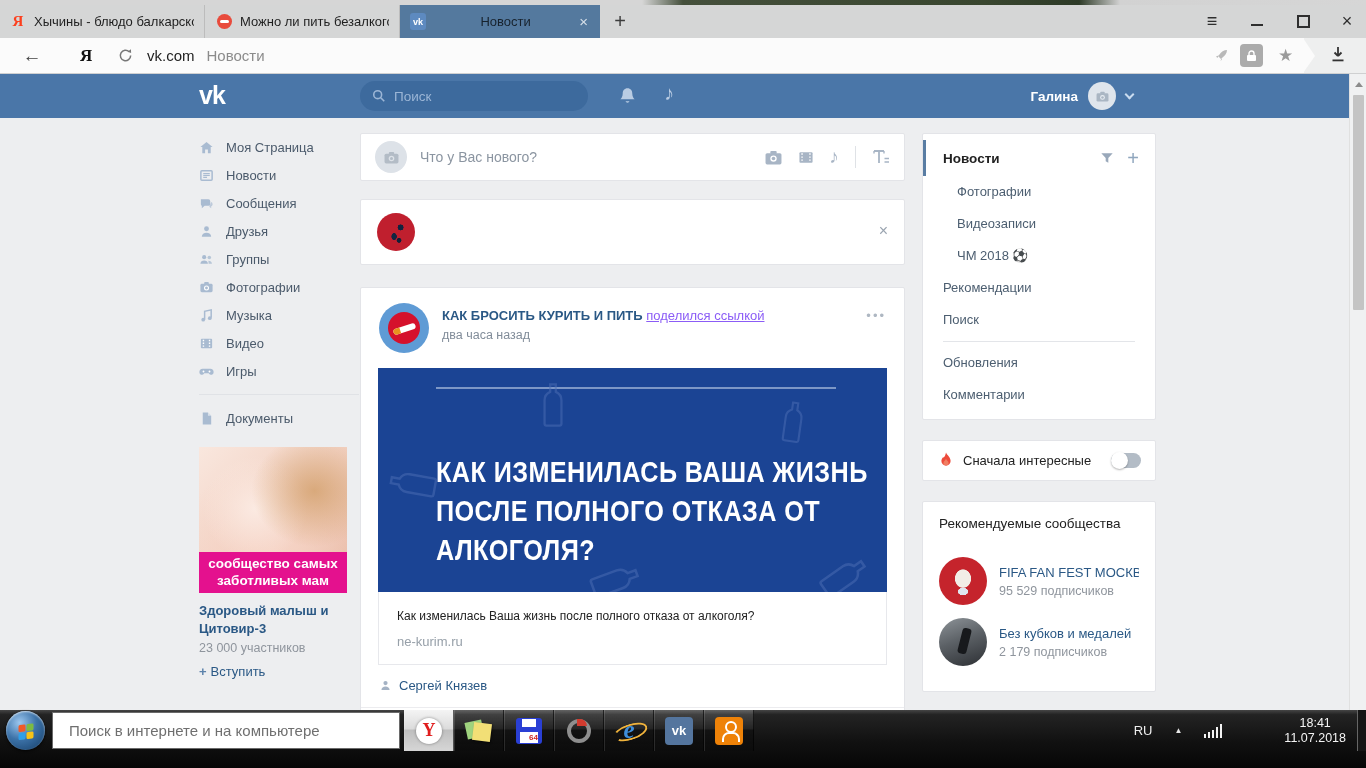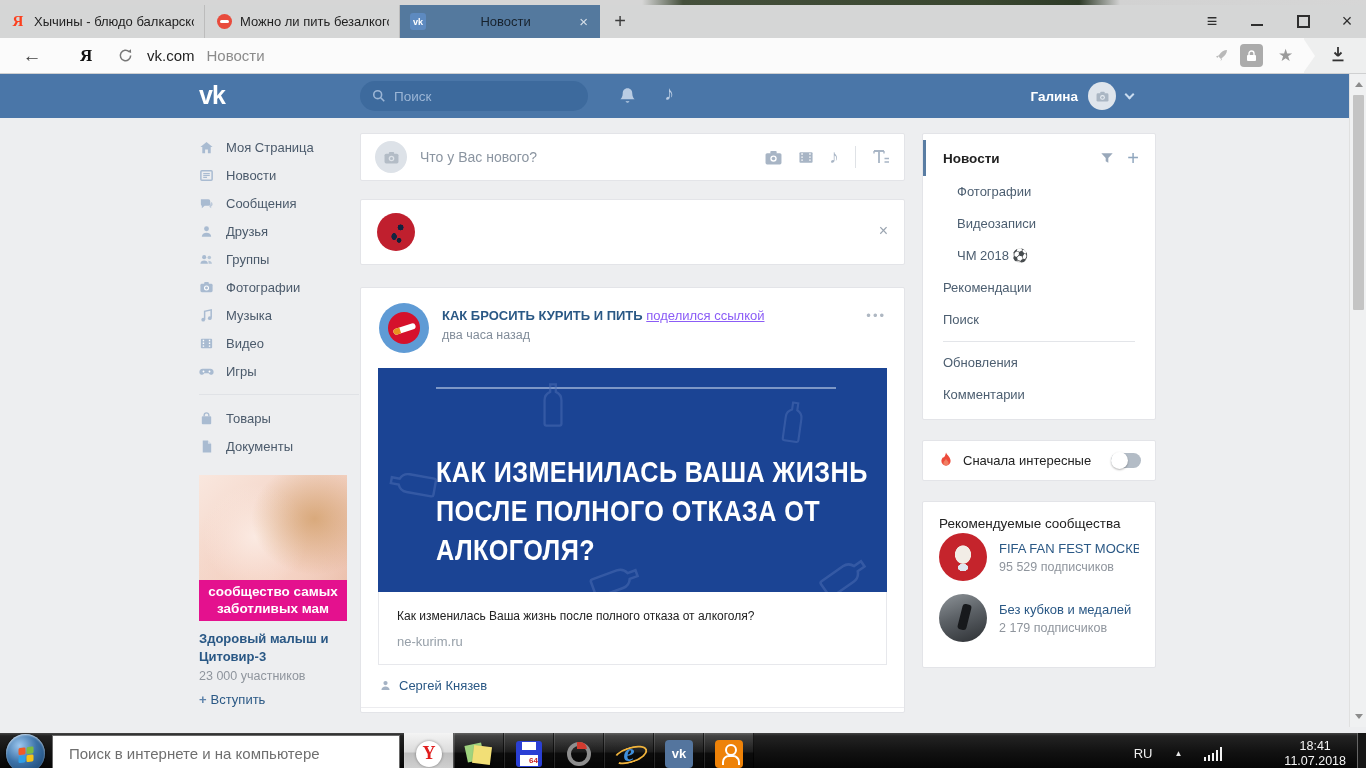--- a/index.html
+++ b/index.html
@@ -153,41 +153,41 @@
   .rm-item.indent { padding-left:34px; }
   .rm-div { height:1px; background:#e3e5e9; margin:5px 20px; }
 
   .toggle-card { margin-top:20px; height:41px; display:flex; align-items:center; padding:0 14px 0 16px; }
   .fire { margin-right:10px; display:flex; }
   .toggle-label { flex:1; font-size:13px; color:#222; }
   .switch { width:30px; height:15px; border-radius:8px; background:#b3bcc6; position:relative; cursor:pointer; }
   .switch .knob { position:absolute; left:0px; top:-1px; width:17px; height:17px; border-radius:50%; background:#fff; box-shadow:0 1px 2px rgba(0,0,0,.3); }
 
   .rec-card { margin-top:20px; padding:14px 16px 12px; }
-  .rec-title { font-size:13.5px; color:#222; margin-bottom:2px; }
+  .rec-title { font-size:13.5px; color:#222; margin-bottom:26px; }
   .rec-item { display:flex; align-items:center; margin-bottom:13px; cursor:pointer; }
   .rec-ava { width:48px; height:48px; border-radius:50%; flex:0 0 auto; margin-right:12px; }
   .rec-name { font-size:13px; color:#2a5885; line-height:17px; white-space:nowrap; overflow:hidden; max-width:140px; }
   .rec-subs { font-size:12.5px; color:#8f959d; margin-top:3px; }
   .ava-fifa { background:radial-gradient(14px 16px at 50% 45%, #f2ede6 55%, rgba(242,237,230,0) 60%),
               radial-gradient(10px 7px at 50% 72%, #dfe6ef 50%, rgba(223,230,239,0) 55%), #c5242c; }
   .ava-dark { background:linear-gradient(160deg,#8e9499 0%,#5c6166 45%,#2c2f33 100%); position:relative; }
   .ava-dark::after { content:""; position:absolute; left:21px; top:10px; width:9px; height:26px; background:#17191c; border-radius:3px; transform:rotate(14deg); }
   .ava-rus { background:radial-gradient(13px 13px at 48% 60%, #f7c525 58%, rgba(247,197,37,0) 64%), #a8241f; }
 
   
   .scrollbar { position:absolute; top:74px; right:0; width:17px; height:653px; background:#f0f1f2; border-left:1px solid #e0e0e0; }
   .sb-arrow { position:absolute; left:0; width:17px; height:17px; display:flex; align-items:center; justify-content:center; }
   .sb-up { top:2px; } .sb-down { bottom:2px; }
   .tri-up { width:0; height:0; border-left:4px solid transparent; border-right:4px solid transparent; border-bottom:5px solid #8c8c8c; }
   .tri-down { width:0; height:0; border-left:4px solid transparent; border-right:4px solid transparent; border-top:5px solid #8c8c8c; }
   .sb-thumb { position:absolute; left:3px; top:21px; width:11px; height:215px; background:#c4c4c4; border-radius:1px; }
 
   
-  .taskbar { position:absolute; left:0; bottom:0; width:1366px; height:35px;
+  .taskbar { position:absolute; left:0; bottom:0; width:1366px; height:58px;
     background:linear-gradient(180deg,#454545 0%,#232323 8%,#111 55%,#060606 100%); }
   .orb { position:absolute; left:6px; top:1px; width:39px; height:39px; border-radius:50%;
     background:radial-gradient(circle at 35% 30%, #9cc7ef 0%, #3c72a8 45%, #123a63 100%);
     box-shadow:inset 0 1px 2px rgba(255,255,255,.7), 0 1px 3px rgba(0,0,0,.8); display:flex; align-items:center; justify-content:center; }
   .tb-search { position:absolute; left:52px; top:2px; width:348px; height:37px; background:#fff; border:1px solid #6a6a6a; display:flex; align-items:center; padding:0 16px; }
   .tb-search input { border:none; outline:none; width:100%; font-size:15px; color:#555; font-family:"Liberation Sans",sans-serif; }
   .tb-search input::placeholder { color:#6f6f6f; }
   .tb-apps { position:absolute; left:404px; top:0; height:41px; display:flex; }
   .tb-btn { width:50px; height:41px; display:flex; align-items:center; justify-content:center;
     background:linear-gradient(180deg, rgba(255,255,255,.16) 0%, rgba(255,255,255,.05) 45%, rgba(0,0,0,.25) 50%, rgba(0,0,0,.1) 100%);
@@ -396,29 +396,20 @@
                 <circle cx="4.8" cy="8" r="1" fill="#fff"></circle>
                 <circle cx="11.2" cy="8" r="1" fill="#fff"></circle>
               </svg>
             </span>
           <span class="nlabel">Игры</span>
         </div>
         <div class="nav-divider"></div>
         <div class="nav-item">
           <span class="nicon">
               <svg width="15" height="15" viewBox="0 0 16 16">
-                <rect x="3" y="5.5" width="10" height="8.5" rx="1" fill="currentColor"></rect>
-                <path d="M5.5 5.5V4.5a2.5 2.5 0 0 1 5 0v1" fill="none" stroke="currentColor" stroke-width="1.5"></path>
-              </svg>
-            </span>
-          <span class="nlabel">Товары</span>
-        </div>
-        <div class="nav-item">
-          <span class="nicon">
-              <svg width="15" height="15" viewBox="0 0 16 16">
                 <path d="M4 1.5h5.5L13 5v9.5H4z" fill="currentColor"></path>
                 <path d="M9.5 1.5 13 5H9.5z" fill="#fff" opacity=".55"></path>
               </svg>
             </span>
           <span class="nlabel">Документы</span>
         </div>
 
         <div class="ad">
           <div class="ad-img">
             <div class="ad-banner">

